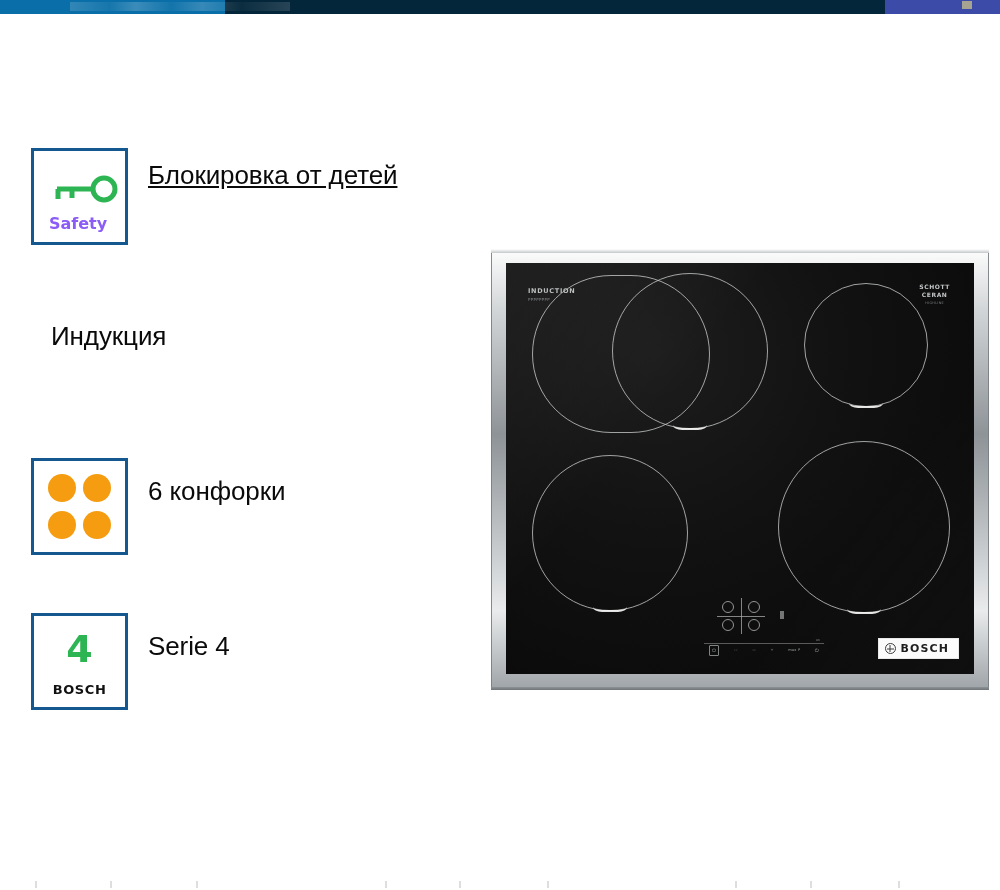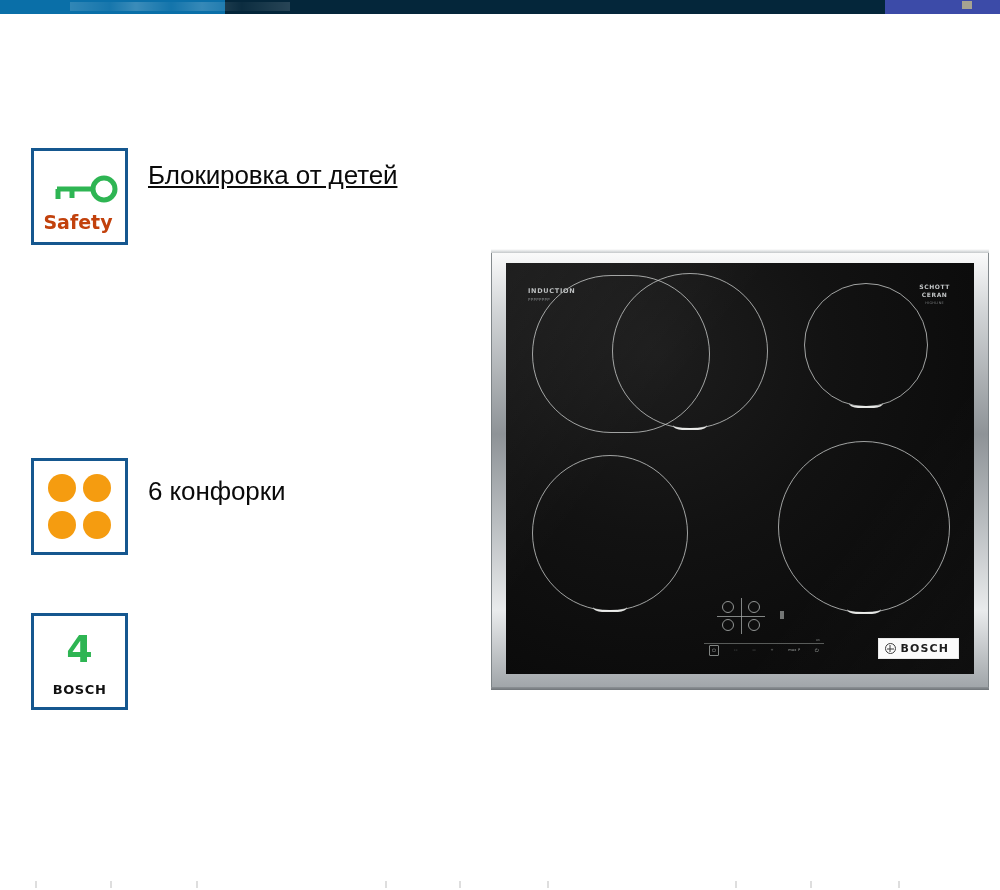--- a/index.html
+++ b/index.html
@@ -50,21 +50,21 @@
     padding-top: 18px;
     letter-spacing: -0.1px;
     max-width: 300px;
   }
   .feature-row.two-line .feature-label { padding-top: 12px; text-decoration: underline; }
 
   
   .key-wrap { position: absolute; left: 0; right: 0; top: 22px; height: 34px; }
   .key-label {
     position: absolute; left: 0; right: 3px; bottom: 9px;
-    text-align: center; font-size: 19px; font-weight: bold; color: #c2410c;
+    text-align: center; font-size: 16px; font-weight: bold; color: #8b5cf6;
     font-family: "DejaVu Sans", sans-serif;
   }
 
   
   .rings { position: absolute; inset: 0; }
   .ring {
     position: absolute; width: 24px; height: 24px; border-radius: 50%;
     border: 4px solid #f0a020;
   }
   .ring.tl { left: 15px; top: 14px; }
@@ -260,39 +260,41 @@
           <line x1="24" y1="16" x2="24" y2="26" stroke="#2eb553" stroke-width="5"></line>
           <line x1="38" y1="16" x2="38" y2="25" stroke="#2eb553" stroke-width="5"></line>
         </svg>
       </div>
       <div class="key-label">Safety</div>
     </div>
     <div class="feature-label">Блокировка от детей</div>
   </div>
 
   <div class="feature-row">
+    <div class="feature-label">Индукция</div>
   </div>
 
   <div class="feature-row">
     <div class="icon-box">
       <div class="rings">
         <div class="dot tl"></div>
         <div class="dot tr"></div>
         <div class="dot bl"></div>
         <div class="dot br"></div>
       </div>
     </div>
     <div class="feature-label">6 конфорки</div>
   </div>
 
   <div class="feature-row">
     <div class="icon-box">
       <div class="serie-num">4</div>
       <div class="serie-word">BOSCH</div>
     </div>
+    <div class="feature-label">Serie 4</div>
   </div>
 
 </div>
 
 <div class="product">
   <div class="frame">
     <div class="glass">
 
       <div class="induction-mark">
         <div class="m1">INDUCTION</div>

